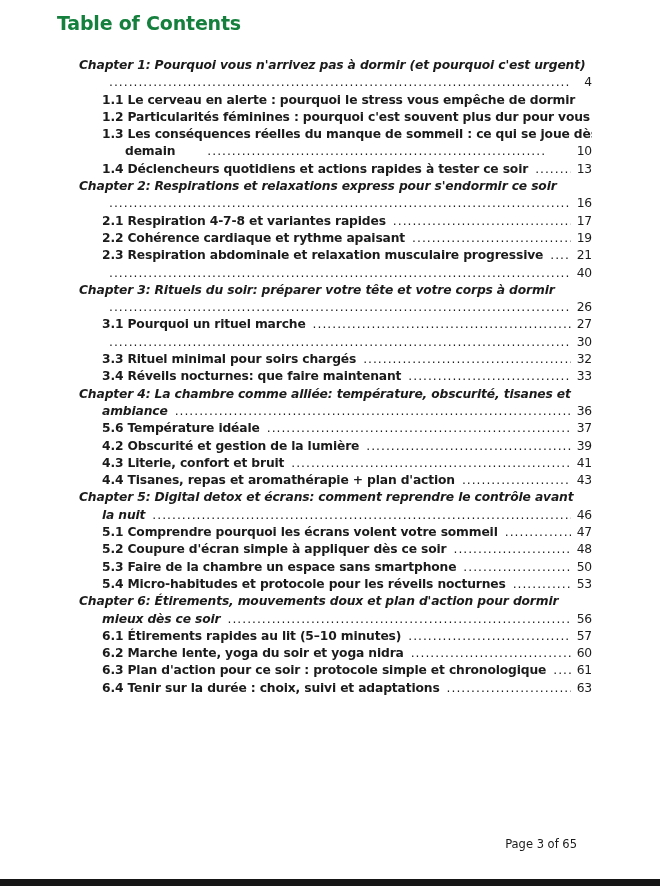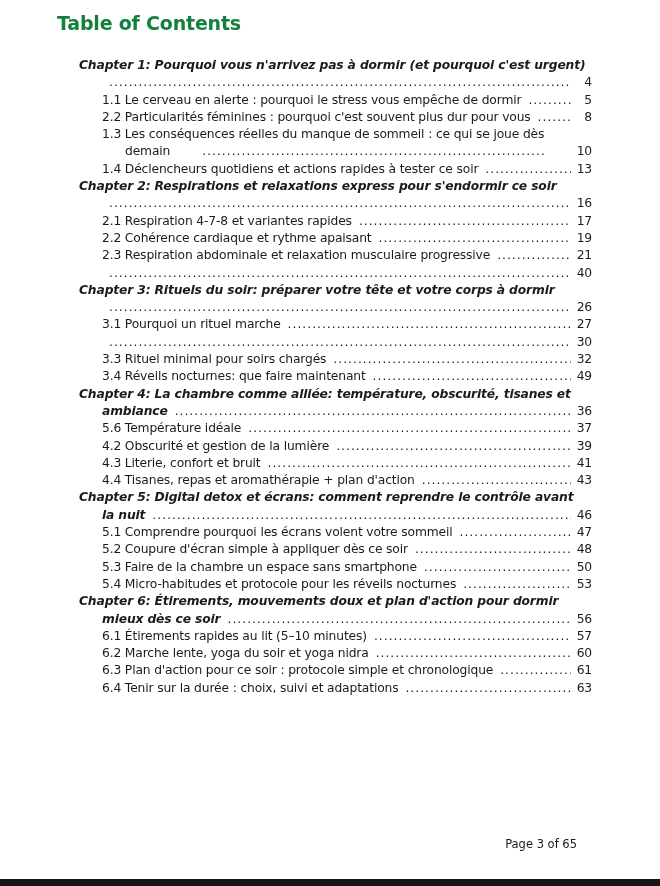--- a/index.html
+++ b/index.html
@@ -43,20 +43,21 @@
   .toc-line.chapter .toc-text {
     font-weight: bold;
     font-style: italic;
   }
   .indent-1 { padding-left: 22px; }
   .indent-2 { padding-left: 45px; }
   .indent-3 { padding-left: 68px; gap: 25px; }
   .toc-text {
     flex: 0 1 auto;
     white-space: nowrap;
+    font-weight: bold;
   }
   .leader {
     flex: 1 1 0;
     min-width: 0;
     overflow: hidden;
     white-space: nowrap;
     letter-spacing: 1px;
     margin-left: 7px;
     margin-right: 4px;
     font-weight: normal;
@@ -99,21 +100,21 @@
       <span class="toc-text"></span>
       <span class="leader">................................................................................................................................................................................................................................................</span>
       <span class="toc-page">4</span>
     </div>
     <div class="toc-line section indent-2">
       <span class="toc-text">1.1 Le cerveau en alerte : pourquoi le stress vous empêche de dormir</span>
       <span class="leader">................................................................................................................................................................................................................................................</span>
       <span class="toc-page">5</span>
     </div>
     <div class="toc-line section indent-2">
-      <span class="toc-text">2.2 Particularités féminines : pourquoi c'est souvent plus dur pour vous</span>
+      <span class="toc-text">1.2 Particularités féminines : pourquoi c'est souvent plus dur pour vous</span>
       <span class="leader">................................................................................................................................................................................................................................................</span>
       <span class="toc-page">8</span>
     </div>
     <div class="toc-line section indent-2">
       <span class="toc-text">1.3 Les conséquences réelles du manque de sommeil : ce qui se joue dès</span>
     </div>
     <div class="toc-line section indent-3">
       <span class="toc-text">demain</span>
       <span class="leader">................................................................................................................................................................................................................................................</span>
       <span class="toc-page">10</span>
@@ -168,21 +169,21 @@
       <span class="toc-page">30</span>
     </div>
     <div class="toc-line section indent-2">
       <span class="toc-text">3.3 Rituel minimal pour soirs chargés</span>
       <span class="leader">................................................................................................................................................................................................................................................</span>
       <span class="toc-page">32</span>
     </div>
     <div class="toc-line section indent-2">
       <span class="toc-text">3.4 Réveils nocturnes: que faire maintenant</span>
       <span class="leader">................................................................................................................................................................................................................................................</span>
-      <span class="toc-page">49</span>
+      <span class="toc-page">33</span>
     </div>
     <div class="toc-line chapter indent-1">
       <span class="toc-text">Chapter 4: La chambre comme alliée: température, obscurité, tisanes et</span>
     </div>
     <div class="toc-line chapter indent-2">
       <span class="toc-text">ambiance</span>
       <span class="leader">................................................................................................................................................................................................................................................</span>
       <span class="toc-page">36</span>
     </div>
     <div class="toc-line section indent-2">

